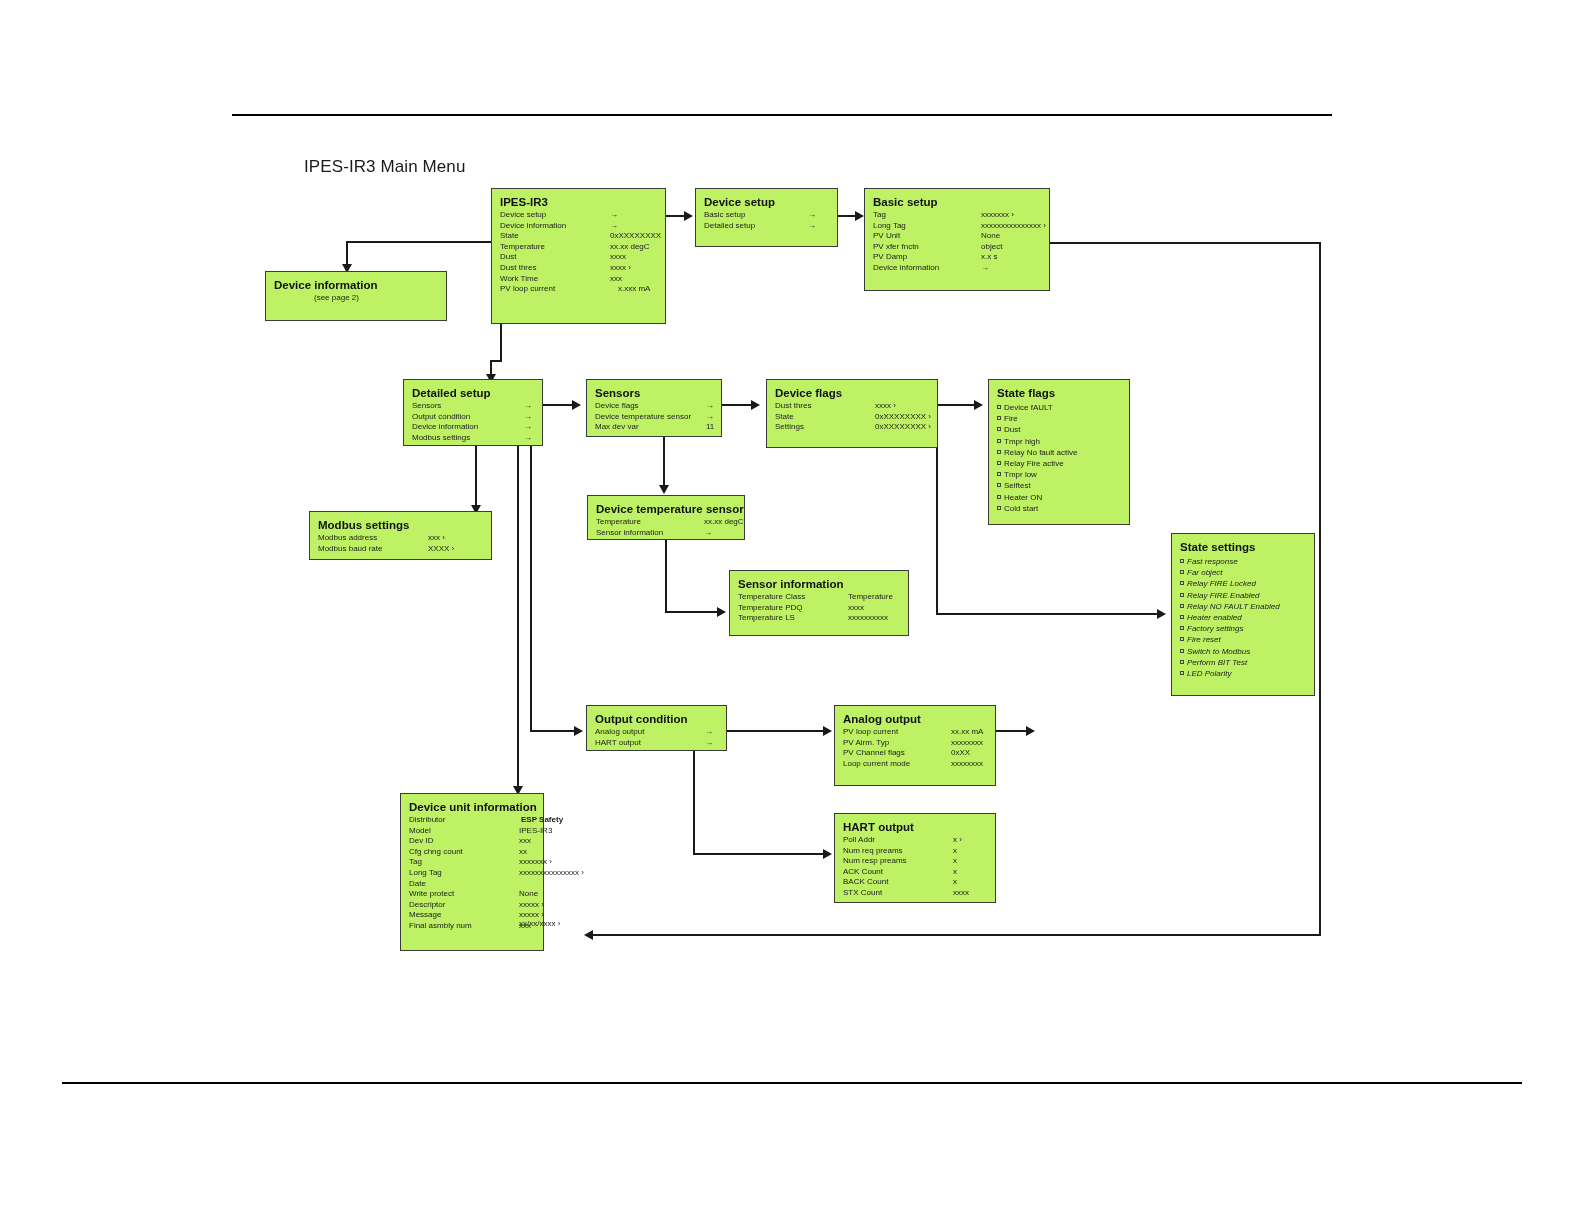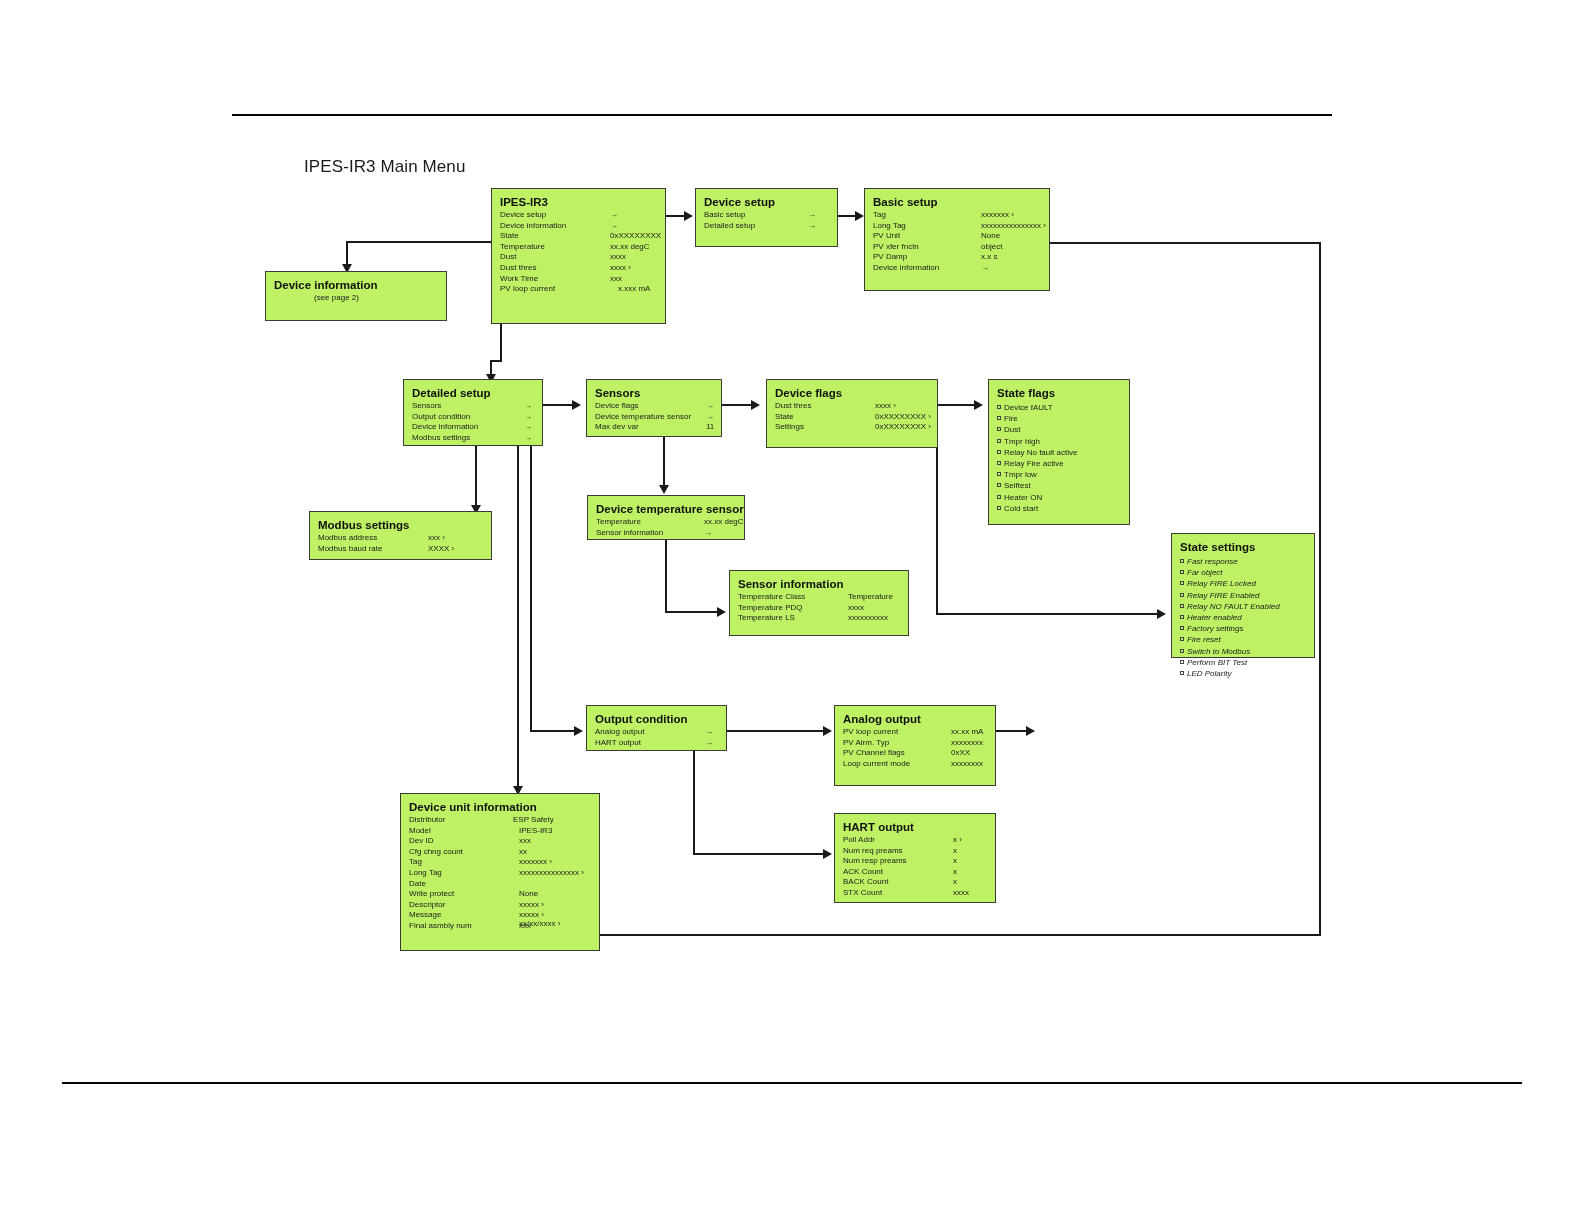--- a/index.html
+++ b/index.html
@@ -370,21 +370,21 @@
         <div class="chk"><span class="bx"></span><span>Relay No fault active</span></div>
         <div class="chk"><span class="bx"></span><span>Relay Fire active</span></div>
         <div class="chk"><span class="bx"></span><span>Tmpr low</span></div>
         <div class="chk"><span class="bx"></span><span>Selftest</span></div>
         <div class="chk"><span class="bx"></span><span>Heater ON</span></div>
         <div class="chk"><span class="bx"></span><span>Cold start</span></div>
       </div>
     </div>
   </div>
 
-  <div class="box" style="left:1171px; top:533px; width:144px; height:125px;">
+  <div class="box" style="left:1171px; top:533px; width:144px; height:163px;">
     <div class="pad">
       <div class="box-title">State settings</div>
       <div class="rows" style="margin-top:3px;font-style:italic;">
         <div class="chk"><span class="bx"></span><span>Fast response</span></div>
         <div class="chk"><span class="bx"></span><span>Far object</span></div>
         <div class="chk"><span class="bx"></span><span>Relay FIRE Locked</span></div>
         <div class="chk"><span class="bx"></span><span>Relay FIRE Enabled</span></div>
         <div class="chk"><span class="bx"></span><span>Relay NO FAULT Enabled</span></div>
         <div class="chk"><span class="bx"></span><span>Heater enabled</span></div>
         <div class="chk"><span class="bx"></span><span>Factory settings</span></div>
@@ -514,27 +514,27 @@
             <span class="val" style="left:110px;">x</span>
           </div>
         <div class="rowline">
             <span class="lbl">STX Count</span>
             <span class="val" style="left:110px;">xxxx</span>
           </div>
       </div>
     </div>
   </div>
 
-  <div class="box" style="left:400px; top:793px; width:200px; height:158px;">
+  <div class="box" style="left:400px; top:793px; width:144px; height:158px;">
     <div class="pad">
       <div class="box-title">Device unit information</div>
       <div class="rows">
         <div class="rowline">
             <span class="lbl">Distributor</span>
-            <span class="val" style="left:104px;">ESP Safety</span>
+            <span class="val" style="left:112px;font-weight:bold;">ESP Safety</span>
           </div>
         <div class="rowline">
             <span class="lbl">Model</span>
             <span class="val" style="left:110px;">IPES-IR3</span>
           </div>
         <div class="rowline">
             <span class="lbl">Dev ID</span>
             <span class="val" style="left:110px;">xxx</span>
           </div>
         <div class="rowline">

